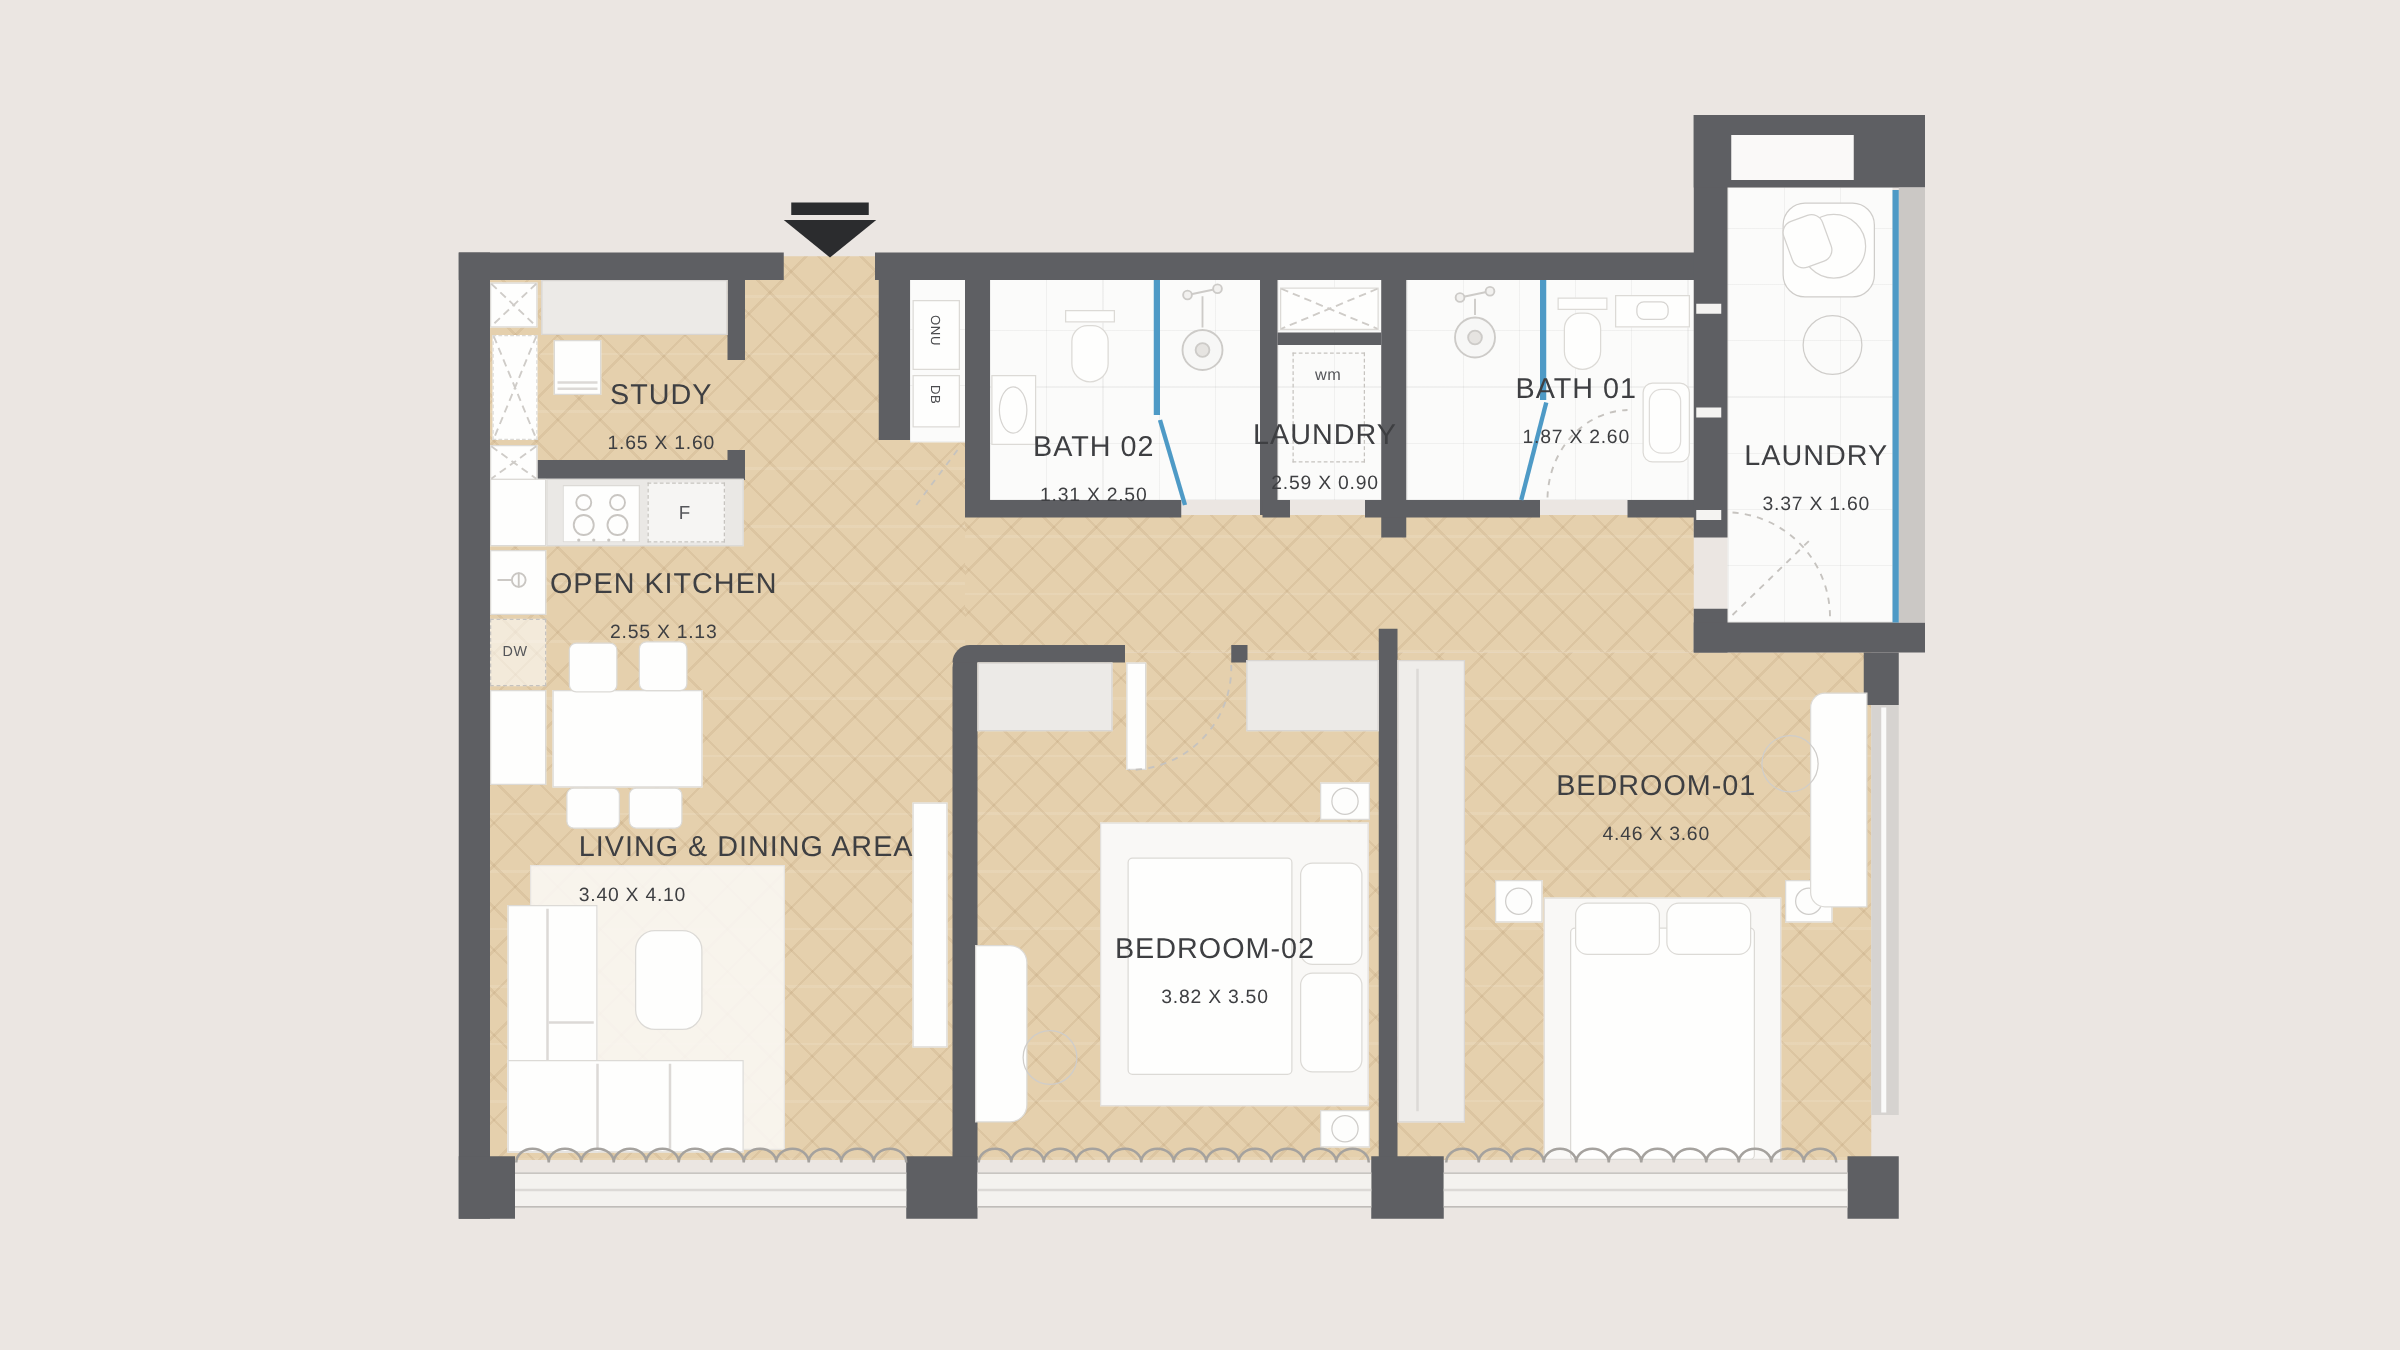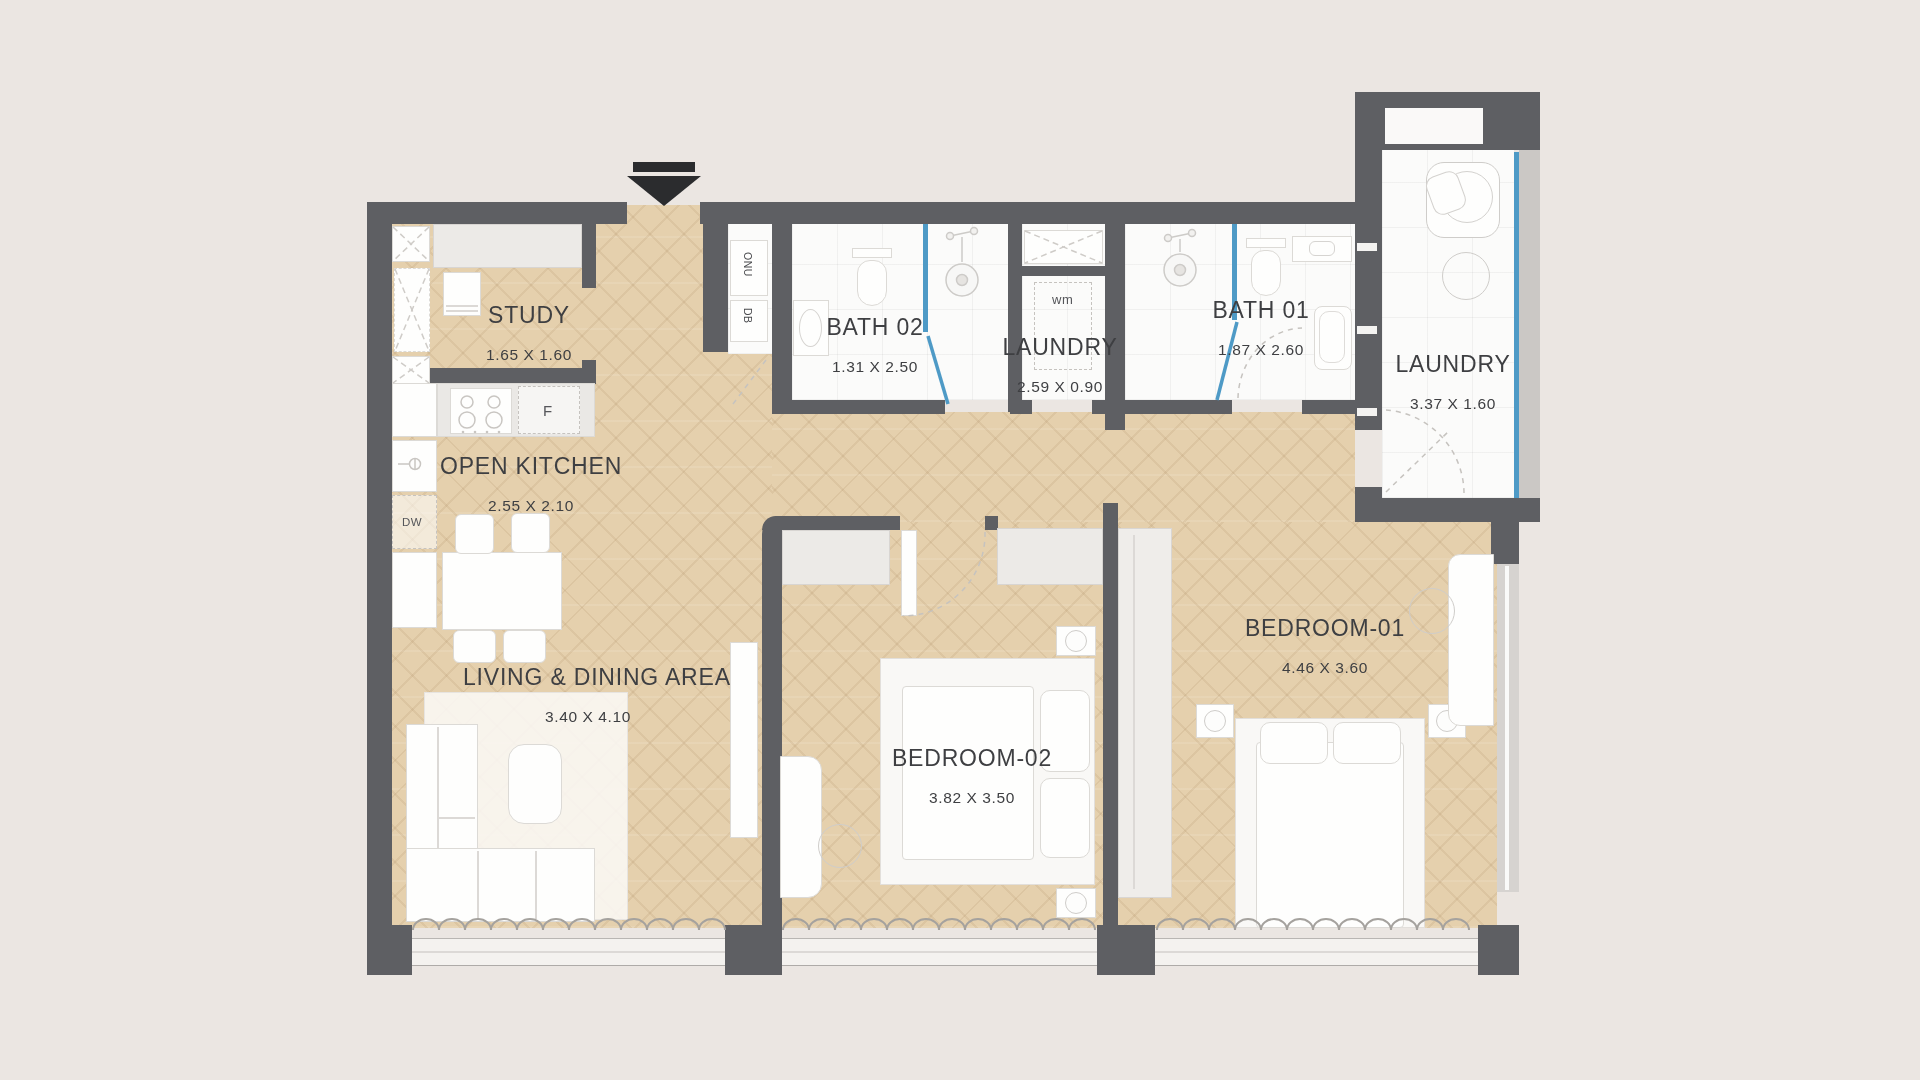--- a/index.html
+++ b/index.html
@@ -262,27 +262,27 @@
       <path d="M1157 930 a13 11 0 0 1 26 0 a13 11 0 0 1 26 0 a13 11 0 0 1 26 0 a13 11 0 0 1 26 0 a13 11 0 0 1 26 0 a13 11 0 0 1 26 0 a13 11 0 0 1 26 0 a13 11 0 0 1 26 0 a13 11 0 0 1 26 0 a13 11 0 0 1 26 0 a13 11 0 0 1 26 0 a13 11 0 0 1 26 0"></path>
     </g>
   </svg>
 
   <div class="lbl" style="left:529px;top:304px;">
     <span class="nm">STUDY</span>
     <span class="dm">1.65 X 1.60</span>
   </div>
   <div class="lbl" style="left:531px;top:455px;">
     <span class="nm">OPEN KITCHEN</span>
-    <span class="dm">2.55 X 2.10</span>
-  </div>
-  <div class="lbl" style="left:588px;top:666px;transform:none;text-align:center;width:250px;left:463px;">
+    <span class="dm">2.55 X 1.13</span>
+  </div>
+  <div class="lbl" style="left:588px;top:666px;transform:none;text-align:left;width:250px;left:463px;">
     <span class="nm">LIVING &amp; DINING AREA</span>
     <span class="dm">3.40 X 4.10</span>
   </div>
-  <div class="lbl" style="left:875px;top:316px;">
+  <div class="lbl" style="left:875px;top:346px;">
     <span class="nm">BATH 02</span>
     <span class="dm">1.31 X 2.50</span>
   </div>
   <div class="lbl" style="left:1060px;top:336px;">
     <span class="nm">LAUNDRY</span>
     <span class="dm">2.59 X 0.90</span>
   </div>
   <div class="lbl" style="left:1261px;top:299px;">
     <span class="nm">BATH 01</span>
     <span class="dm">1.87 X 2.60</span>

